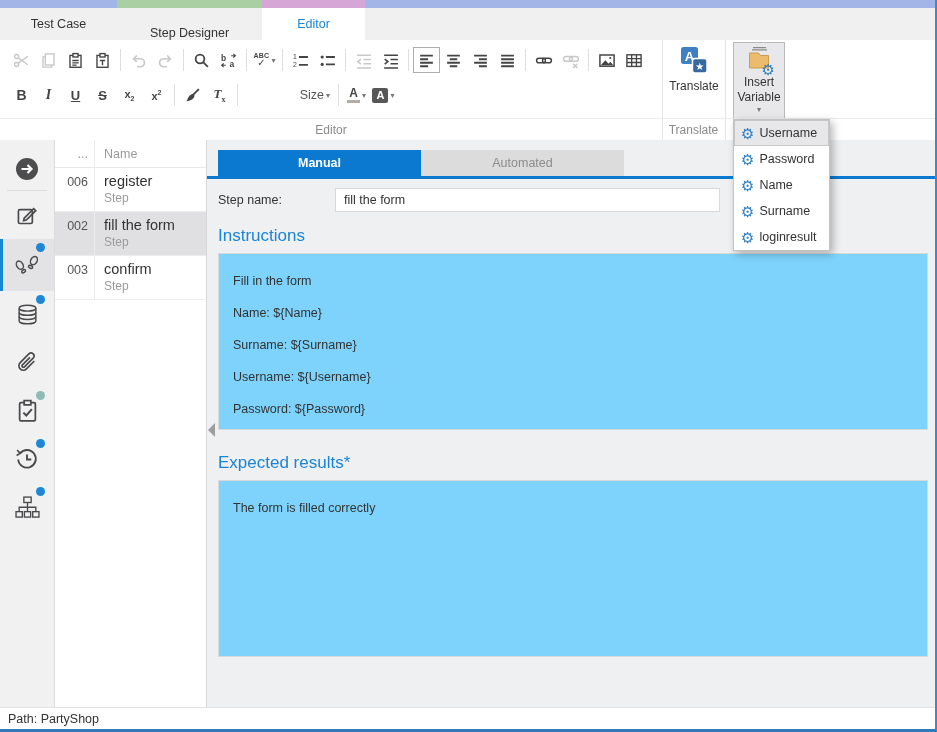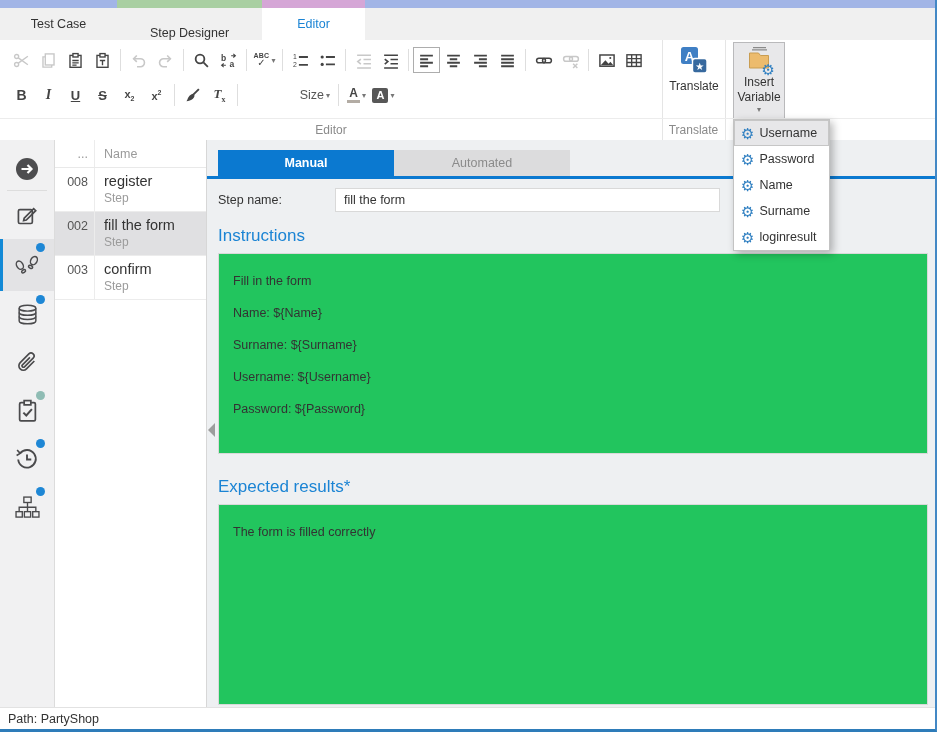--- a/index.html
+++ b/index.html
@@ -100,31 +100,31 @@
   .sl-row .sl-num { padding-top:7px; color:#555; }
   .sl-namecell { padding:5px 0 0 9px; }
   .name-main { font-size:14.5px; color:#333; }
   .name-sub { font-size:12px; color:#9b9b9b; margin-top:2px; }
   .sl-row.selected { background:#e0e0e2; }
 
   .main { flex:1; position:relative; padding:10px 7px 0 11px; }
   .collapse-handle { position:absolute; left:1px; top:283px; width:0; height:0; cursor:pointer;
                      border-top:7px solid transparent; border-bottom:7px solid transparent; border-right:7px solid #9d9d9d; }
   .mode-tabs { display:flex; }
-  .mtab { width:176px; height:26px; display:flex; align-items:center; justify-content:center; font-size:12.5px; cursor:pointer; }
+  .mtab { width:203px; height:26px; display:flex; align-items:center; justify-content:center; font-size:12.5px; cursor:pointer; }
   .mtab.manual { background:#0b79d0; color:#fff; font-weight:bold; }
   .mtab.automated { background:#dcdcdd; color:#8b8b8b; }
   .blue-line { height:3px; background:#0b79d0; margin:0 -7px 0 -11px; }
   .fieldrow { display:flex; align-items:center; margin-top:9px; }
   .fieldlabel { width:117px; font-size:12.5px; color:#333; }
   .stepname-input { width:385px; height:24px; border:1px solid #d9d9d9; font-size:12.5px; padding:0 8px;
                     color:#333; font-family:inherit; outline:none; background:#fff; }
   .section-h { font-size:17px; color:#1b84d4; font-weight:normal; margin:14px 0 7px 0; }
   .section-h2 { margin-top:23px; }
-  .textbox { background:#22c55e; border:1px solid #d9d9d9; height:201px; padding:10px 14px; font-size:12.5px;
+  .textbox { background:#7dd3fc; border:1px solid #d9d9d9; height:177px; padding:10px 14px; font-size:12.5px;
              color:#333; line-height:15px; overflow:hidden; cursor:text; }
   .textbox p { margin:10px 0 17px 0; }
 
   
   .status { height:22px; background:#fff; border-top:1px solid #e2e2e2; display:flex; align-items:center;
             padding-left:8px; font-size:12.5px; color:#333; }
 </style>
 </head>
 <body>
 
@@ -461,21 +461,21 @@
           </svg>
       </div>
     </div>
 
     <div class="steplist">
       <div class="sl-header">
         <span class="sl-num">...</span>
         <span class="sl-name-h">Name</span>
       </div>
       <div class="sl-row">
-        <span class="sl-num">008</span>
+        <span class="sl-num">006</span>
         <span class="sl-namecell">
             <span class="name-main" style="display:block;">register</span>
             <span class="name-sub" style="display:block;">Step</span>
           </span>
       </div>
       <div class="sl-row selected">
         <span class="sl-num">002</span>
         <span class="sl-namecell">
             <span class="name-main" style="display:block;">fill the form</span>
             <span class="name-sub" style="display:block;">Step</span>

